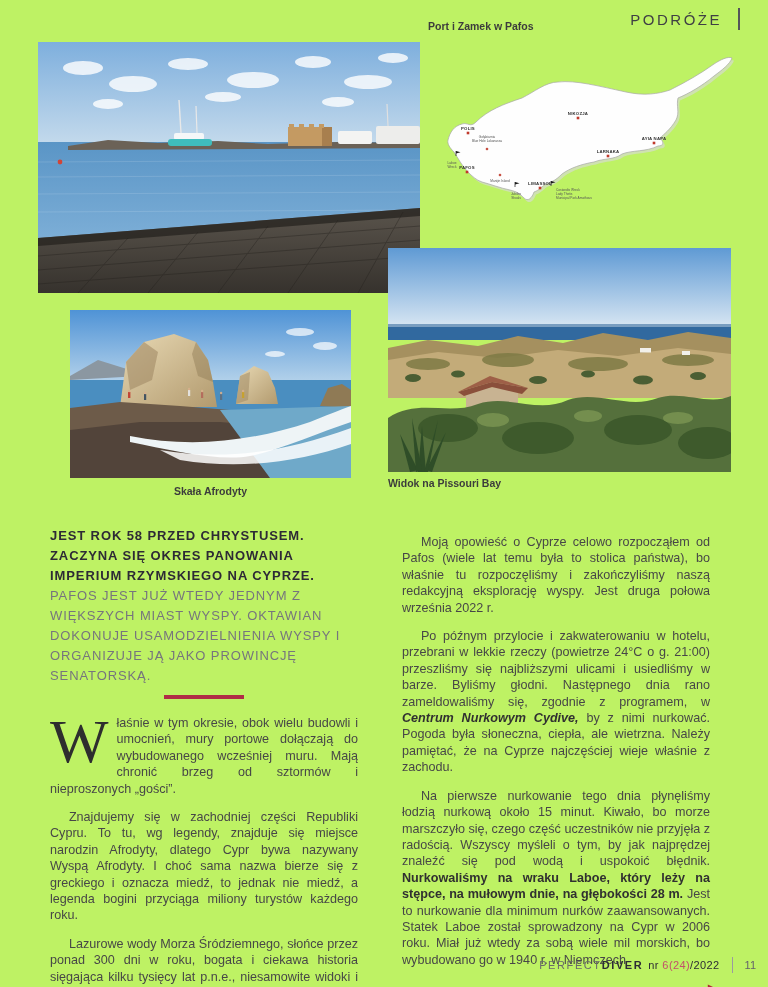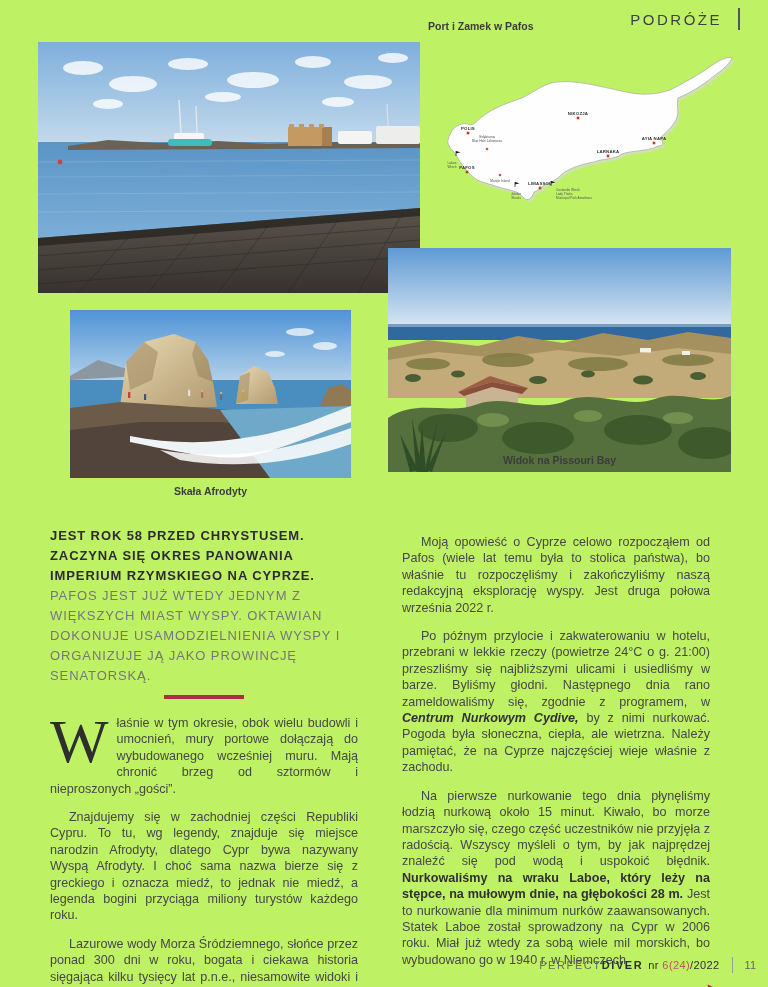--- a/index.html
+++ b/index.html
@@ -11,21 +11,21 @@
   .section-bar{width:2px;height:22px;background:#55555a;margin-left:16px;}
   
   .photo{position:absolute;overflow:hidden;}
   .photo svg{display:block;width:100%;height:100%;}
   .photo-harbor{left:38px;top:42px;width:382px;height:251px;z-index:1;}
   .photo-pissouri{left:388px;top:248px;width:343px;height:224px;z-index:2;}
   .photo-beach{left:70px;top:310px;width:281px;height:168px;z-index:2;}
   .caption{position:absolute;font-size:10.5px;font-weight:700;color:#3c3c3c;z-index:3;}
   .cap-map{left:428px;top:20px;}
   .cap-beach{left:70px;top:485px;width:281px;text-align:center;}
-  .cap-pissouri{left:388px;top:454px;width:343px;text-align:center;}
+  .cap-pissouri{left:388px;top:477px;width:343px;text-align:left;}
   
   .map-wrap{position:absolute;left:430px;top:52px;width:318px;height:180px;}
   .map-wrap svg{display:block;width:100%;height:100%;}
   
   .col{position:absolute;top:522px;width:332px;font-size:12.6px;line-height:16.4px;
        color:#474747;text-align:justify;}
   .col-left{left:38px;}
   .col-right{left:390px;}
   .lead{text-align:left;padding:4px 12px 0 12px;font-size:13px;line-height:20px;letter-spacing:0.9px;}
   .lead-bold{font-weight:700;color:#2d2a35;}

